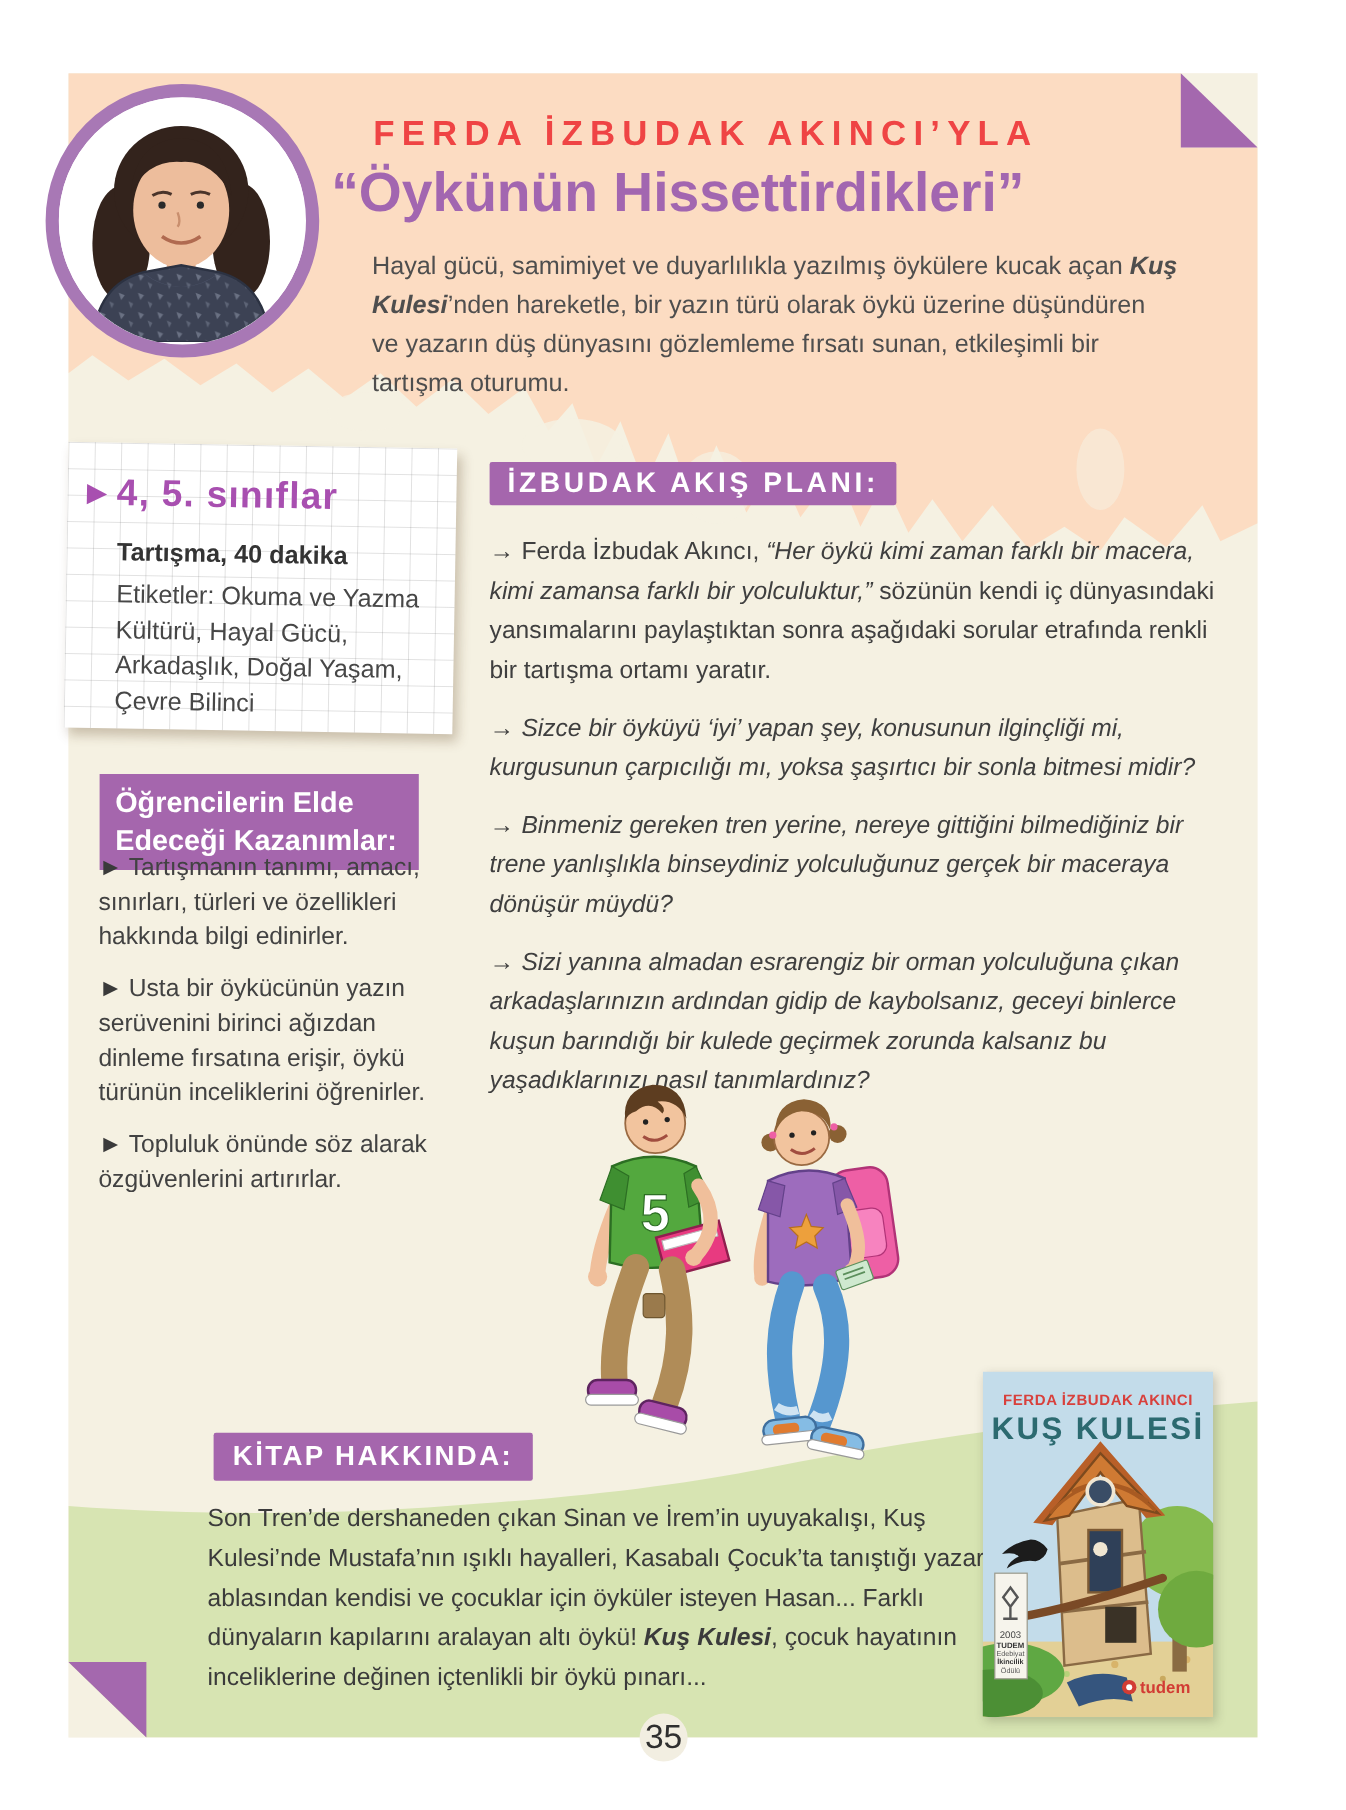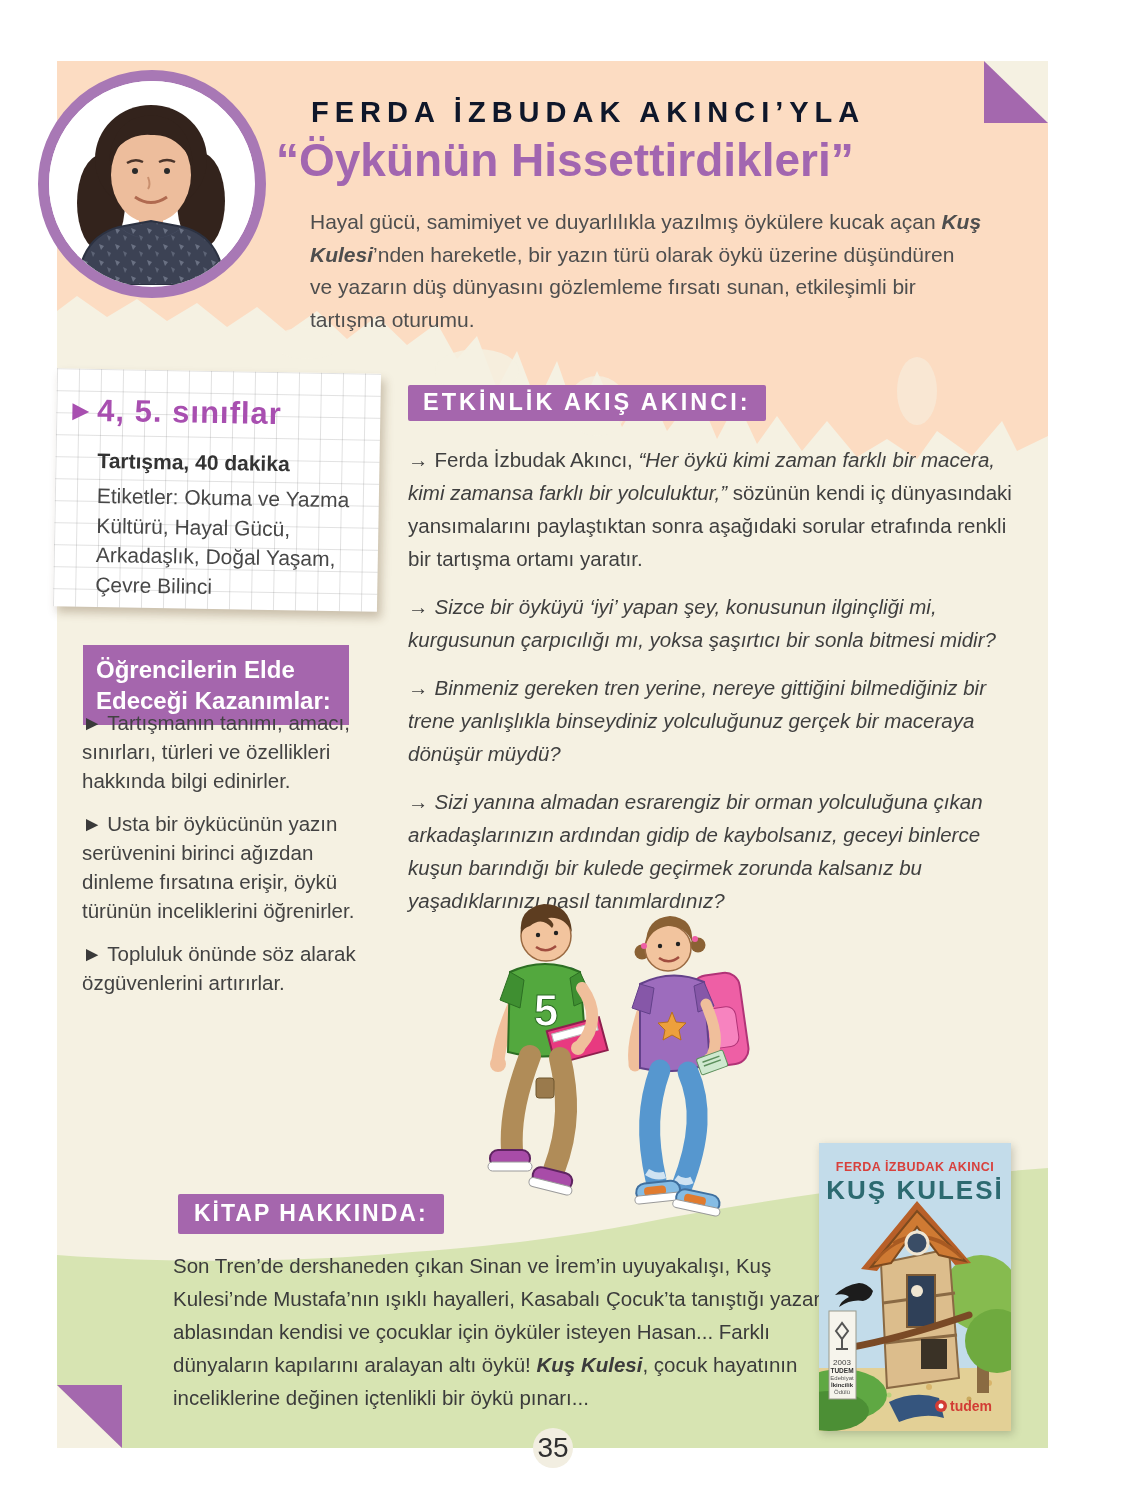--- a/index.html
+++ b/index.html
@@ -5,21 +5,21 @@
   html,body{margin:0;padding:0;background:#ffffff;}
   .page{position:relative;width:1122px;height:1508px;background:#ffffff;overflow:hidden;
         font-family:"Liberation Sans",sans-serif;color:#3c3c3c;}
   .abs{position:absolute;}
   
   .cream-panel{left:57px;top:61px;width:991px;height:1387px;background:#f5f1e2;}
   
   .photo{left:38px;top:70px;width:206px;height:206px;border-radius:50%;
          border:11px solid #a878b5;background:#ffffff;overflow:hidden;}
   
-  .kicker{left:311px;top:96px;font-size:29px;font-weight:600;letter-spacing:6px;color:#0f172a;white-space:nowrap;}
+  .kicker{left:311px;top:96px;font-size:29px;font-weight:600;letter-spacing:6px;color:#ef4444;white-space:nowrap;}
   .title{left:276px;top:133px;font-size:46px;font-weight:bold;color:#a266b0;white-space:nowrap;}
   .intro{left:310px;top:206px;width:672px;font-size:21px;line-height:32.5px;color:#4e4e4e;}
   .book-name{font-weight:bold;font-style:italic;}
   
   .grade-card{left:55px;top:371px;width:324px;height:238px;background:#ffffff;
     background-image:linear-gradient(rgba(120,120,120,.22) 1px,transparent 1px),
                      linear-gradient(90deg,rgba(120,120,120,.22) 1px,transparent 1px);
     background-size:22px 22px;transform:rotate(1deg);
     box-shadow:4px 6px 10px rgba(90,60,30,.28);}
   .grade-title-row{position:absolute;left:16px;top:24px;display:flex;align-items:center;gap:8px;}
@@ -118,21 +118,21 @@
     <div class="grade-tags">Etiketler: Okuma ve Yazma Kültürü, Hayal Gücü, Arkadaşlık, Doğal Yaşam, Çevre Bilinci</div>
   </div>
 
   <div class="abs pbox outcomes-head">Öğrencilerin Elde Edeceği Kazanımlar:</div>
   <div class="abs outcomes-list">
     <div class="outcome-item"><span class="tri">►</span><span>Tartışmanın tanımı, amacı, sınırları, türleri ve özellikleri hakkında bilgi edinirler.</span></div>
     <div class="outcome-item"><span class="tri">►</span><span>Usta bir öykücünün yazın serüvenini birinci ağızdan dinleme fırsatına erişir, öykü türünün inceliklerini öğrenirler.</span></div>
     <div class="outcome-item"><span class="tri">►</span><span>Topluluk önünde söz alarak özgüvenlerini artırırlar.</span></div>
   </div>
 
-  <div class="abs pbox plan-head">ETKİNLİK AKIŞ AKINCI:</div>
+  <div class="abs pbox plan-head">İZBUDAK AKIŞ PLANI:</div>
   <div class="abs plan-list">
     <div class="plan-item"><span class="arrow">→</span><span class="upright">Ferda İzbudak Akıncı, </span><span>“Her öykü kimi zaman farklı bir macera, kimi zamansa farklı bir yolculuktur,”</span><span class="upright"> sözünün kendi iç dünyasındaki yansımalarını paylaştıktan sonra aşağıdaki sorular etrafında renkli bir tartışma ortamı yaratır.</span></div>
     <div class="plan-item"><span class="arrow">→</span><span class="upright"></span><span>Sizce bir öyküyü ‘iyi’ yapan şey, konusunun ilginçliği mi, kurgusunun çarpıcılığı mı, yoksa şaşırtıcı bir sonla bitmesi midir?</span><span class="upright"></span></div>
     <div class="plan-item"><span class="arrow">→</span><span class="upright"></span><span>Binmeniz gereken tren yerine, nereye gittiğini bilmediğiniz bir trene yanlışlıkla binseydiniz yolculuğunuz gerçek bir maceraya dönüşür müydü?</span><span class="upright"></span></div>
     <div class="plan-item"><span class="arrow">→</span><span class="upright"></span><span>Sizi yanına almadan esrarengiz bir orman yolculuğuna çıkan arkadaşlarınızın ardından gidip de kaybolsanız, geceyi binlerce kuşun barındığı bir kulede geçirmek zorunda kalsanız bu yaşadıklarınızı nasıl tanımlardınız?</span><span class="upright"></span></div>
   </div>
 
   <svg class="abs" style="left:448px;top:888px;" width="324" height="370" viewBox="0 0 324 370">
 
     <g>

